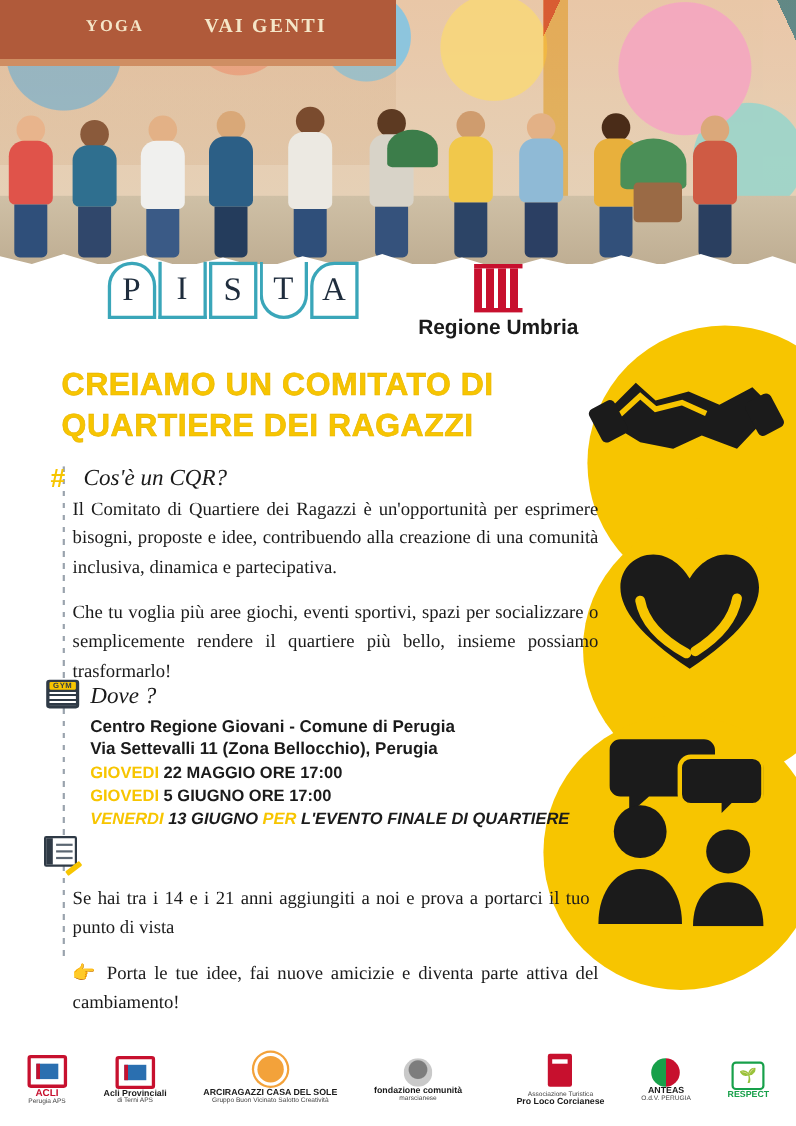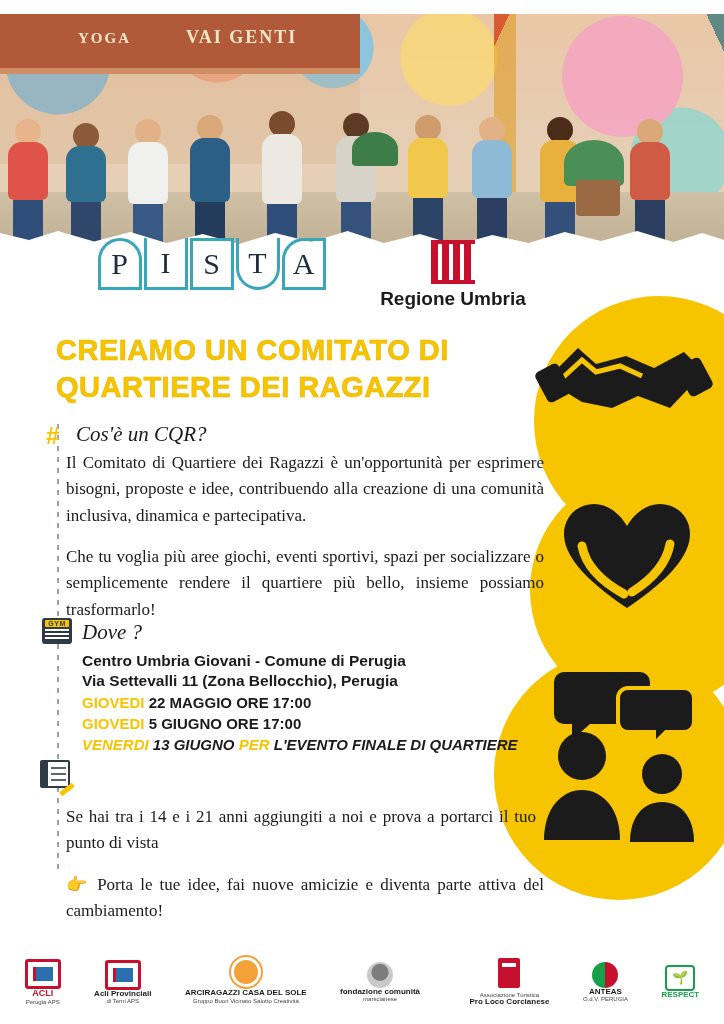--- a/index.html
+++ b/index.html
@@ -11,21 +11,21 @@
   }
   #poster {
     position: relative;
     width: 724px; height: 1024px;
     background: #ffffff;
     overflow: hidden;
   }
 
   
   .hero {
-    position: absolute; top: 14px; left: 0;
+    position: absolute; top: 0; left: 0;
     width: 724px; height: 240px;
     background: linear-gradient(180deg,#f2b8a4 0%, #f0c9ae 30%, #e8dcc8 60%, #e6d9c4 100%);
     overflow: hidden;
   }
   .hero-wall {
     position: absolute; inset: 0;
     background:
       radial-gradient(circle at 86% 26%, #f4a9c0 0 60px, transparent 61px),
       radial-gradient(circle at 94% 60%, #9fd4c9 0 50px, transparent 51px),
       radial-gradient(circle at 62% 18%, #f7d77e 0 48px, transparent 49px),
@@ -392,21 +392,21 @@
   <div class="hash">#</div>
   <div class="sec-title q1">Cos'è un CQR?</div>
   <div class="para para-2">Che tu voglia più aree giochi, eventi sportivi, spazi per socializzare o semplicemente rendere il quartiere più bello, insieme possiamo trasformarlo!</div>
   <div class="para para-1">Il Comitato di Quartiere dei Ragazzi è un'opportunità per esprimere bisogni, proposte e idee, contribuendo alla creazione di una comunità inclusiva, dinamica e partecipativa.</div>
 
   <div class="icon-box ico-gym">
     <div class="tag">GYM</div>
     <div class="slats"></div>
   </div>
   <div class="sec-title q2">Dove ?</div>
-  <div class="where-line wl1">Centro Umbria Giovani - Comune di Perugia</div>
+  <div class="where-line wl1">Centro Regione Giovani - Comune di Perugia</div>
   <div class="where-line wl2">Via Settevalli 11 (Zona Bellocchio), Perugia</div>
 
   <div class="date-line dl1">
     <span class="hl">GIOVEDI</span><span> 22 MAGGIO ORE 17:00</span>
   </div>
   <div class="date-line dl2">
     <span class="hl">GIOVEDI</span><span> 5 GIUGNO ORE 17:00</span>
   </div>
   <div class="date-line dl3">
     <span class="hl">VENERDI</span><span> 13 GIUGNO </span><span class="hl">PER</span><span> L'EVENTO FINALE DI QUARTIERE</span>

